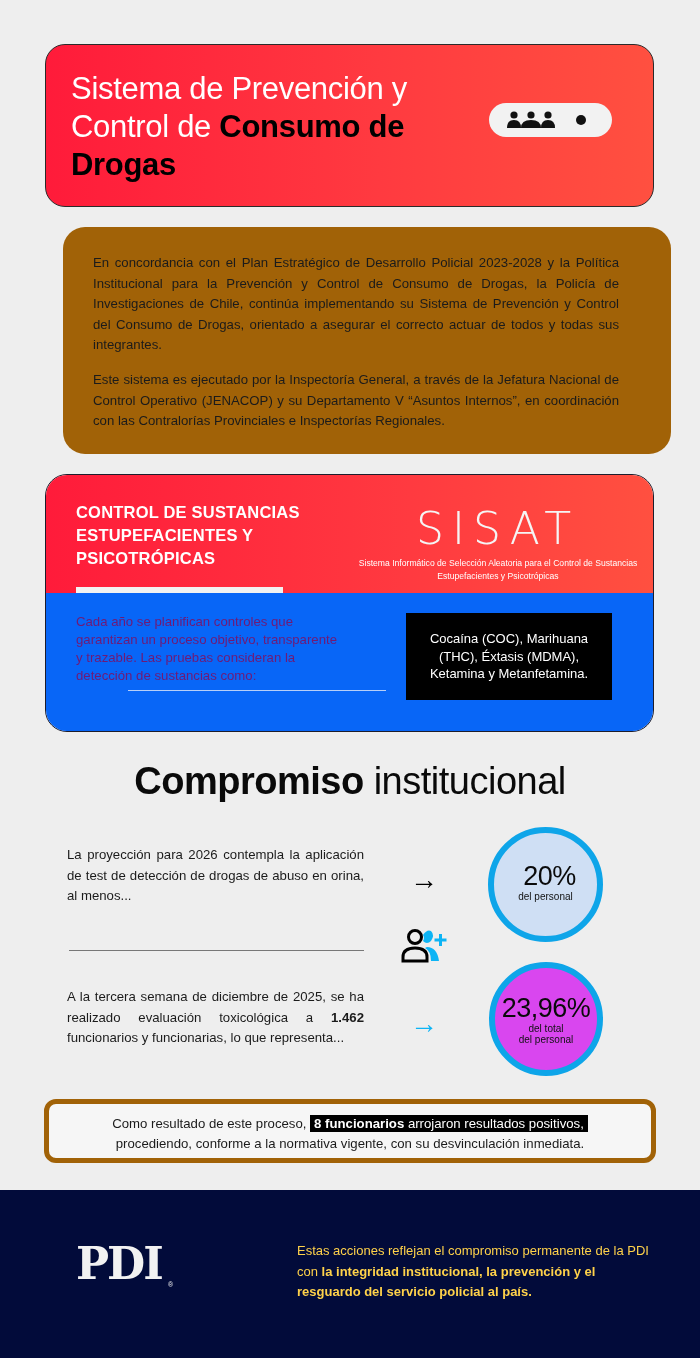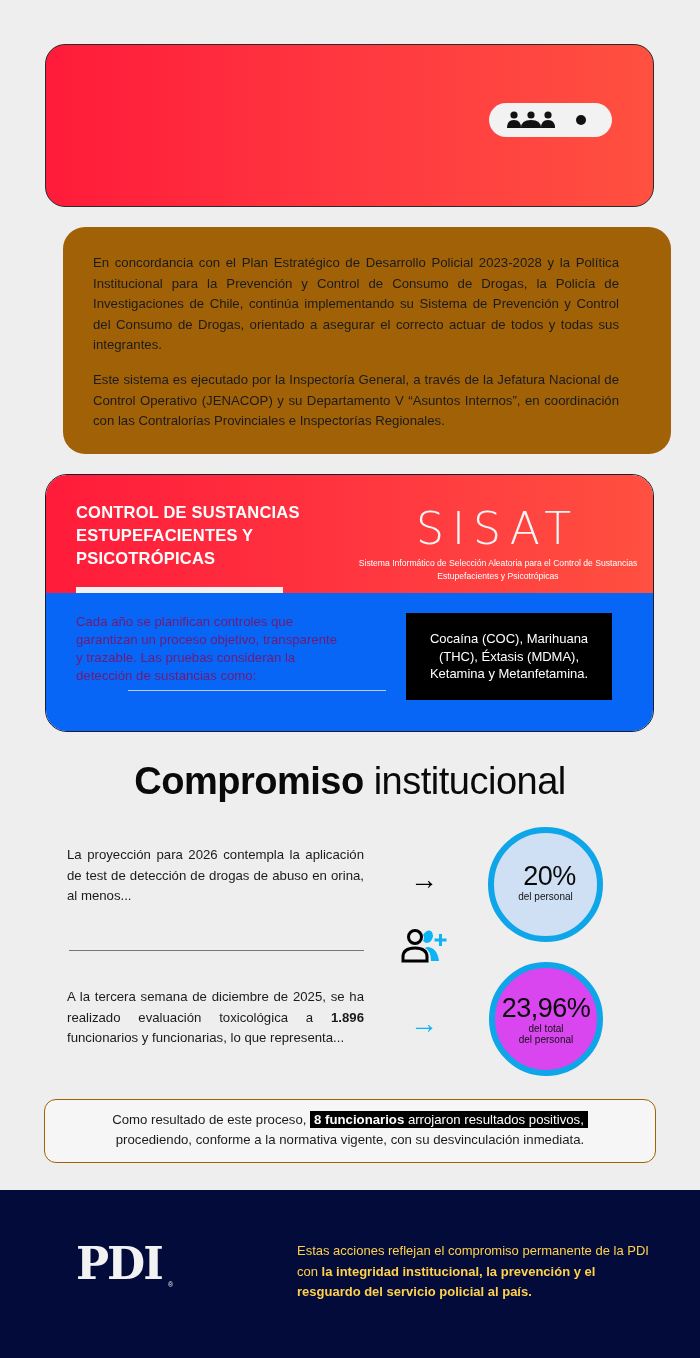--- a/index.html
+++ b/index.html
@@ -111,21 +111,21 @@
   .c2 { left: 489px; top: 962px; width: 114px; height: 114px; background: #d946ef; }
   .c-big { font-size: 27px; line-height: 30px; color: #0a0a0a; letter-spacing: -0.5px; }
   .c-small { font-size: 10px; line-height: 11.5px; color: #111; }
   .c1 .c-big { margin-top: -6px; margin-left: 8px; }
 
   .user-add { left: 401px; top: 927px; }
 
   
   .result {
     left: 44px; top: 1099px; width: 612px; height: 64px;
-    border: 1px solid #a16207; border-radius: 12px; background: #f6f6f6;
+    border: 5px solid #a16207; border-radius: 12px; background: #f6f6f6;
     text-align: center; font-size: 13.2px; line-height: 20px; color: #1b1b1b;
     padding-top: 10px;
   }
   .result .hl { background: #000; color: #fff; padding: 1px 4px; }
   .result .hl b { font-weight: 700; }
 
   
   .footer { left: 0; top: 1190px; width: 700px; height: 168px; background: #020b3a; }
   .pdi-logo {
     left: 76px; top: 48px; font-family: "DejaVu Serif", serif; font-weight: 700;
@@ -135,20 +135,23 @@
   .footer-text {
     left: 297px; top: 51px; width: 360px;
     font-size: 13px; line-height: 20.5px; color: #ffd24a;
   }
   .footer-text b { font-weight: 700; }
 </style>
 </head>
 <body>
 
 <div class="abs hero">
+  <div class="abs hero-title">
+    <span>Sistema de Prevención y Control de </span><b>Consumo de Drogas</b>
+  </div>
   <div class="abs pill">
     <svg class="abs people" width="48" height="18" viewBox="0 0 48 18">
       <circle cx="7" cy="4" r="3.6" fill="#111"></circle>
       <circle cx="24" cy="4" r="3.6" fill="#111"></circle>
       <circle cx="41" cy="4" r="3.6" fill="#111"></circle>
       <path d="M0 17 Q0 9 7 9 Q14 9 14 17 Z" fill="#111"></path>
       <path d="M14 17 Q14 9 24 9 Q34 9 34 17 Z" fill="#111"></path>
       <path d="M34 17 Q34 9 41 9 Q48 9 48 17 Z" fill="#111"></path>
     </svg>
     <div class="abs dot"></div>
@@ -175,21 +178,21 @@
   </div>
 </div>
 
 <div class="abs comp-title">
   <b>Compromiso</b> <span>institucional</span>
 </div>
 
 <div class="abs stat-text t1">La proyección para  2026 contempla la aplicación de test de detección de drogas de abuso en orina, al menos...</div>
 <div class="abs divider"></div>
 <div class="abs stat-text t2">
-  <span>A la tercera semana de diciembre de 2025, se ha realizado evaluación toxicológica a </span><b>1.896</b><span> funcionarios y funcionarias, lo que representa...</span>
+  <span>A la tercera semana de diciembre de 2025, se ha realizado evaluación toxicológica a </span><b>1.462</b><span> funcionarios y funcionarias, lo que representa...</span>
 </div>
 
 <div class="abs arrow arrow1">→</div>
 <div class="abs arrow arrow2">→</div>
 
 <div class="abs circle c1">
   <div class="c-big">20%</div>
   <div class="c-small">del personal</div>
 </div>
 

